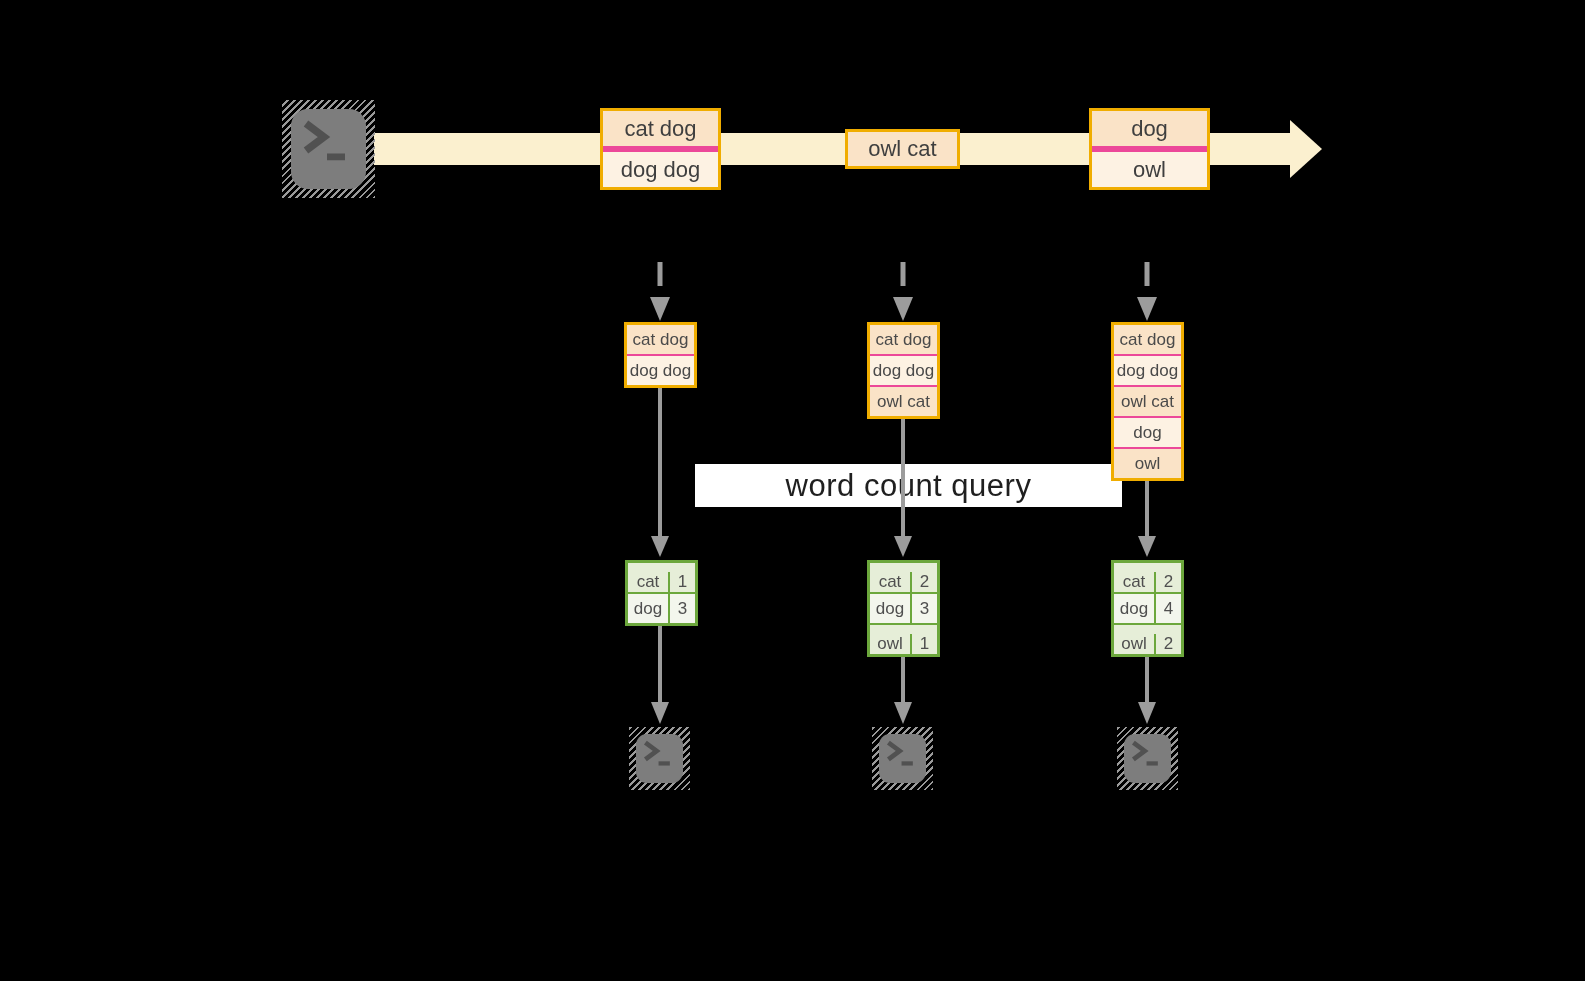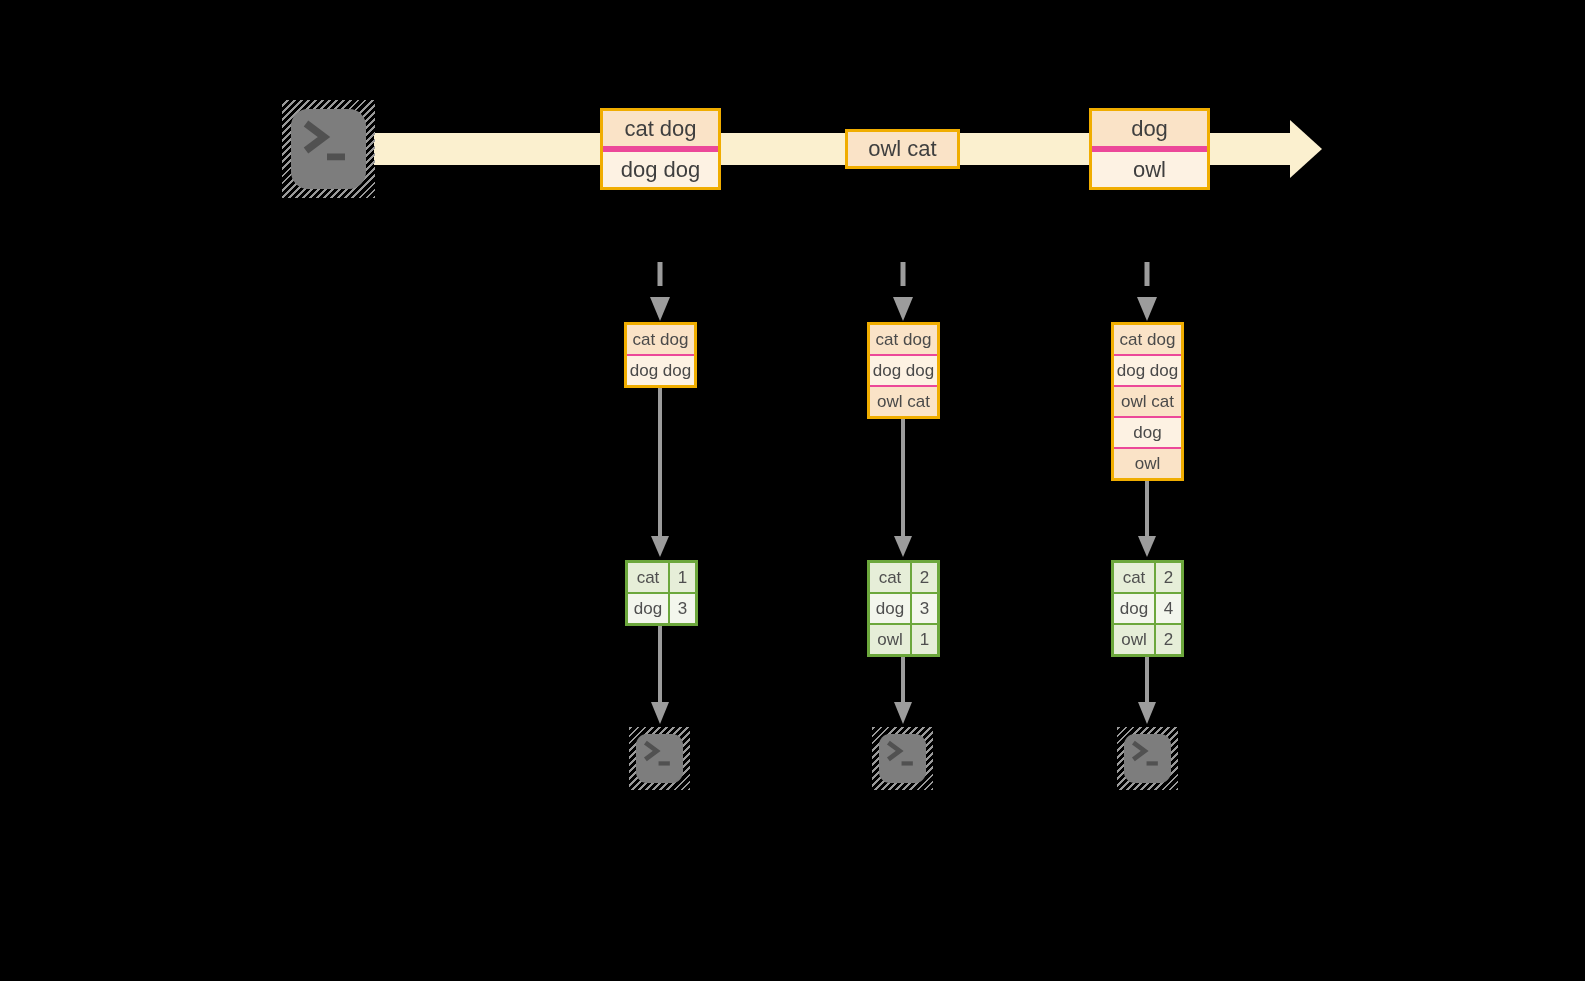--- a/index.html
+++ b/index.html
@@ -46,21 +46,21 @@
     background:#ffffff;z-index:1;display:flex;align-items:center;justify-content:center;
     color:#1f1f1f;font-size:31px;letter-spacing:0.5px;
   }
 
   
   .gtable{border:3px solid #6CA73C;display:flex;flex-direction:column;z-index:4;color:#4f4f4f;}
   .gtable .trow{display:flex;border-top:2px solid #6CA73C;height:29px;}
   .gtable .trow:first-child{border-top:none;}
   .gtable .word{flex:1;display:flex;align-items:center;justify-content:center;font-size:17px;}
   .gtable .num{width:25px;border-left:2px solid #6CA73C;display:flex;align-items:center;justify-content:center;font-size:17px;}
-  .g-dark{background:#E6EED8;}
+  .g-dark{background:#E6EED8;align-items:flex-end;}
   .g-light{background:#F3F6ED;}
 </style>
 </head>
 <body>
 
 <div class="canvas">
 
   <svg class="layer" width="1585" height="981" viewBox="0 0 1585 981">
 
     <rect x="374" y="133" width="916" height="32" fill="#FBF0CF"></rect>
@@ -125,20 +125,23 @@
     <div class="row fill-dark">owl cat</div>
   </div>
   <div class="abs obox state" style="left:1111px;top:322px;width:73px;">
     <div class="row fill-dark">cat dog</div>
     <div class="row fill-light">dog dog</div>
     <div class="row fill-dark">owl cat</div>
     <div class="row fill-light">dog</div>
     <div class="row fill-dark">owl</div>
   </div>
 
+  <div class="abs query-band" style="left:695px;top:464px;width:427px;height:43px;">
+    <span>word count query</span>
+  </div>
 
   <div class="abs gtable" style="left:625px;top:560px;width:73px;">
     <div class="trow g-dark">
       <div class="word">cat</div>
       <div class="num">1</div>
     </div>
     <div class="trow g-light">
       <div class="word">dog</div>
       <div class="num">3</div>
     </div>

